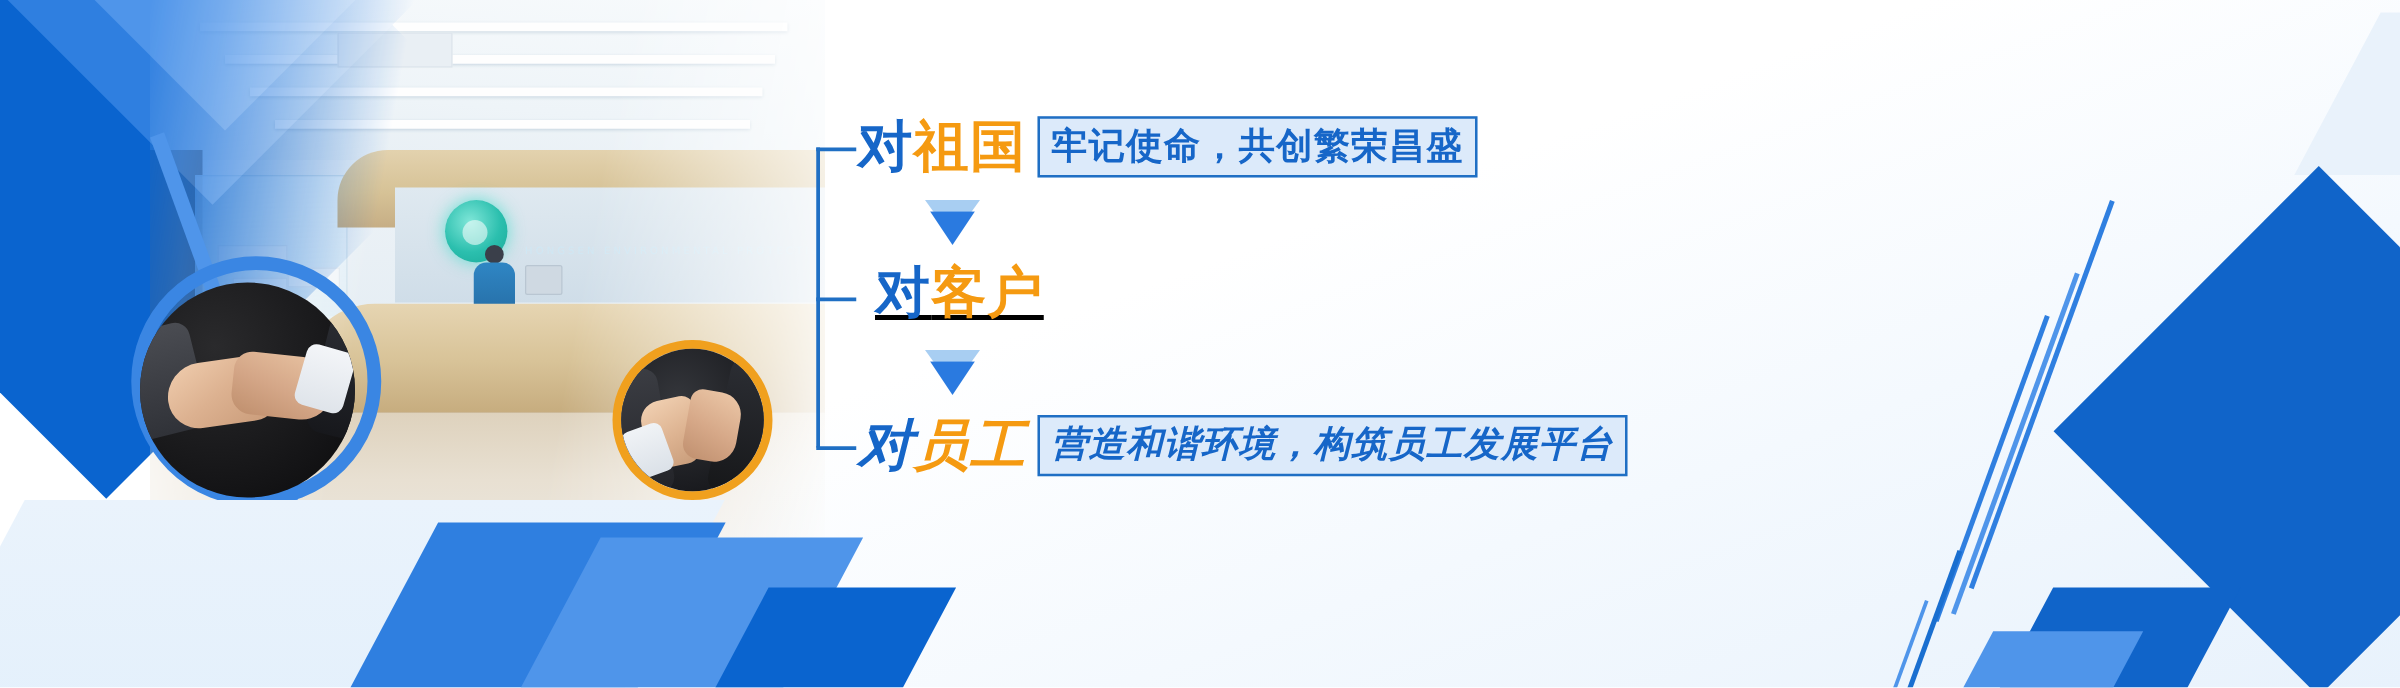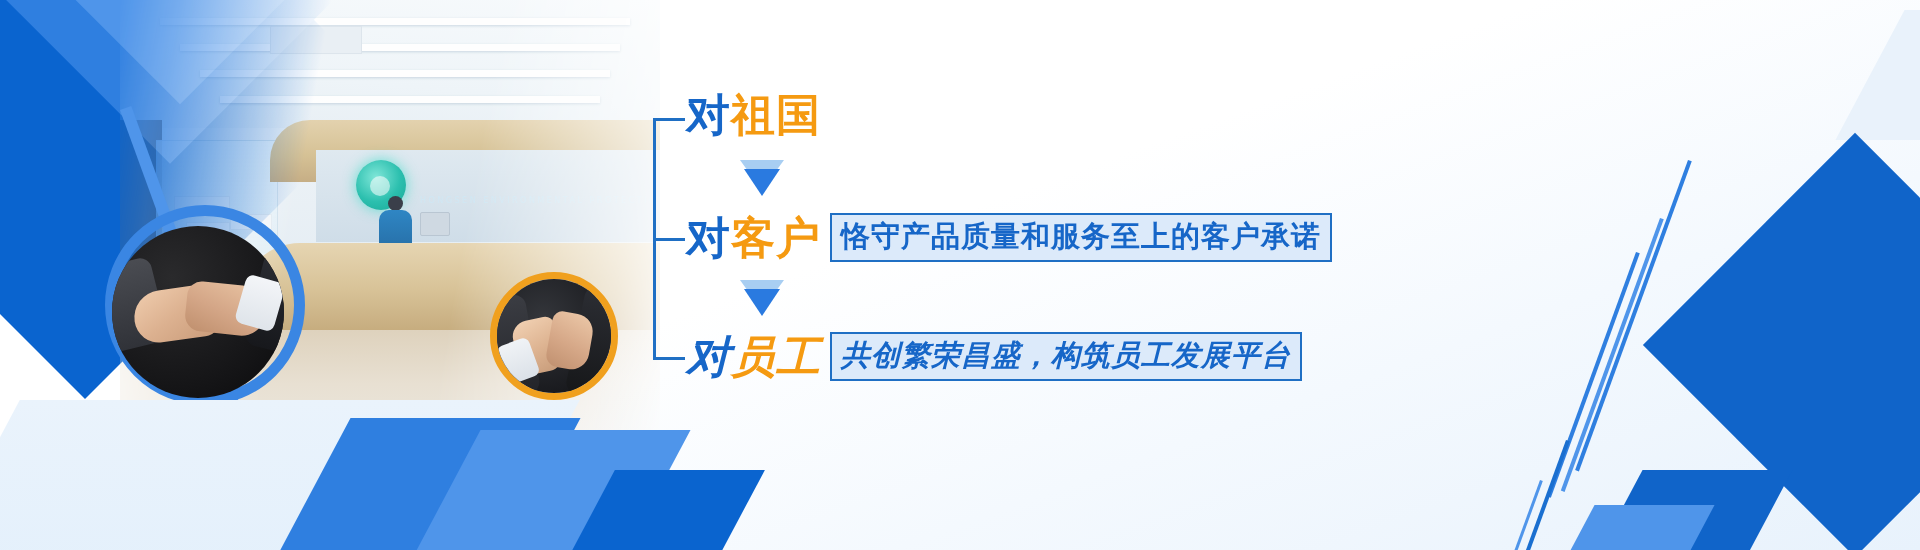--- a/index.html
+++ b/index.html
@@ -374,39 +374,39 @@
 
   <div class="bracket"></div>
   <div class="tick" style="top:118px;"></div>
   <div class="tick" style="top:238px;"></div>
   <div class="tick" style="top:357px;"></div>
 
   <div class="row" style="left:686px;top:93px;">
     <div class="row-title">
       <span class="t-blue">对</span><span class="t-orange">祖国</span>
     </div>
+    <div class="row-box">牢记使命，共创繁荣昌盛</div>
   </div>
 
   <div class="arrow" style="left:740px;top:160px;">
     <div class="arrow-top"></div>
     <div class="arrow-bot"></div>
   </div>
 
-  <div class="row" style="left:686px;top:213px;">
+  <div class="row" style="left:700px;top:213px;text-decoration:underline;">
     <div class="row-title">
       <span class="t-blue">对</span><span class="t-orange">客户</span>
     </div>
-    <div class="row-box">恪守产品质量和服务至上的客户承诺</div>
   </div>
 
   <div class="arrow" style="left:740px;top:280px;">
     <div class="arrow-top"></div>
     <div class="arrow-bot"></div>
   </div>
 
   <div class="row" style="left:686px;top:332px;font-style:italic;">
     <div class="row-title">
       <span class="t-blue">对</span><span class="t-orange">员工</span>
     </div>
-    <div class="row-box">共创繁荣昌盛，构筑员工发展平台</div>
+    <div class="row-box">营造和谐环境，构筑员工发展平台</div>
   </div>
 
 </div>
 
 </body></html>

